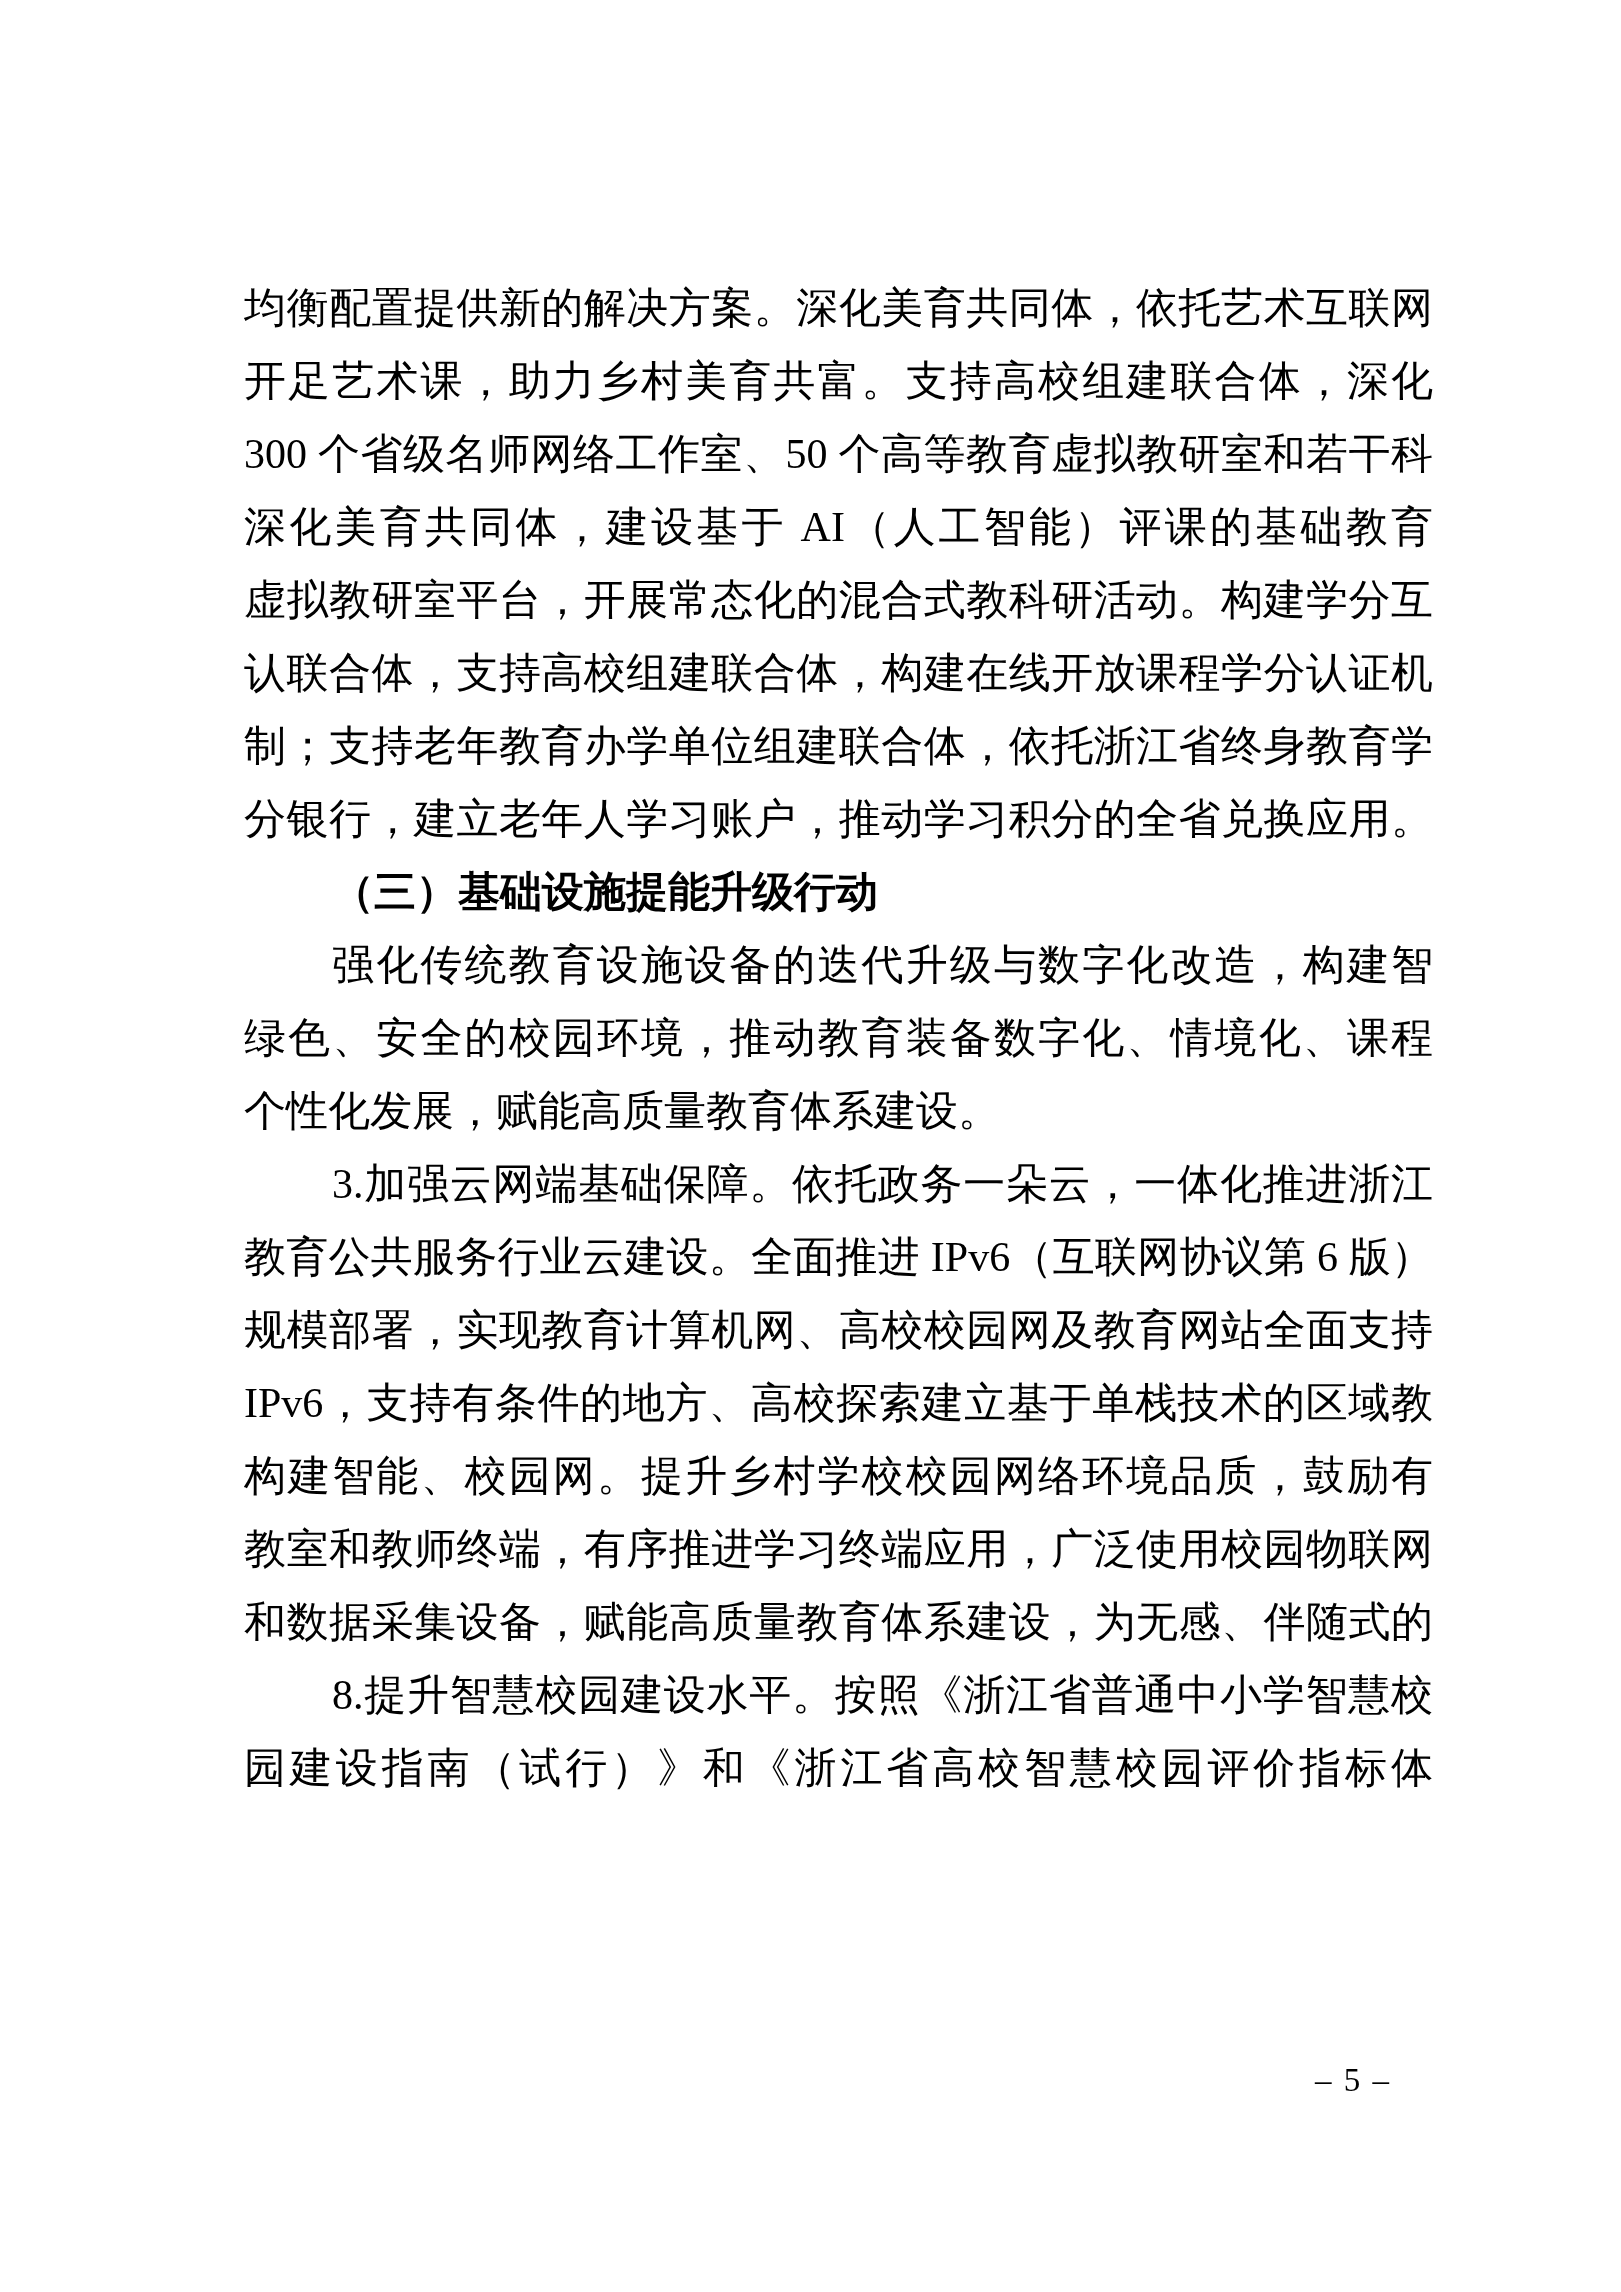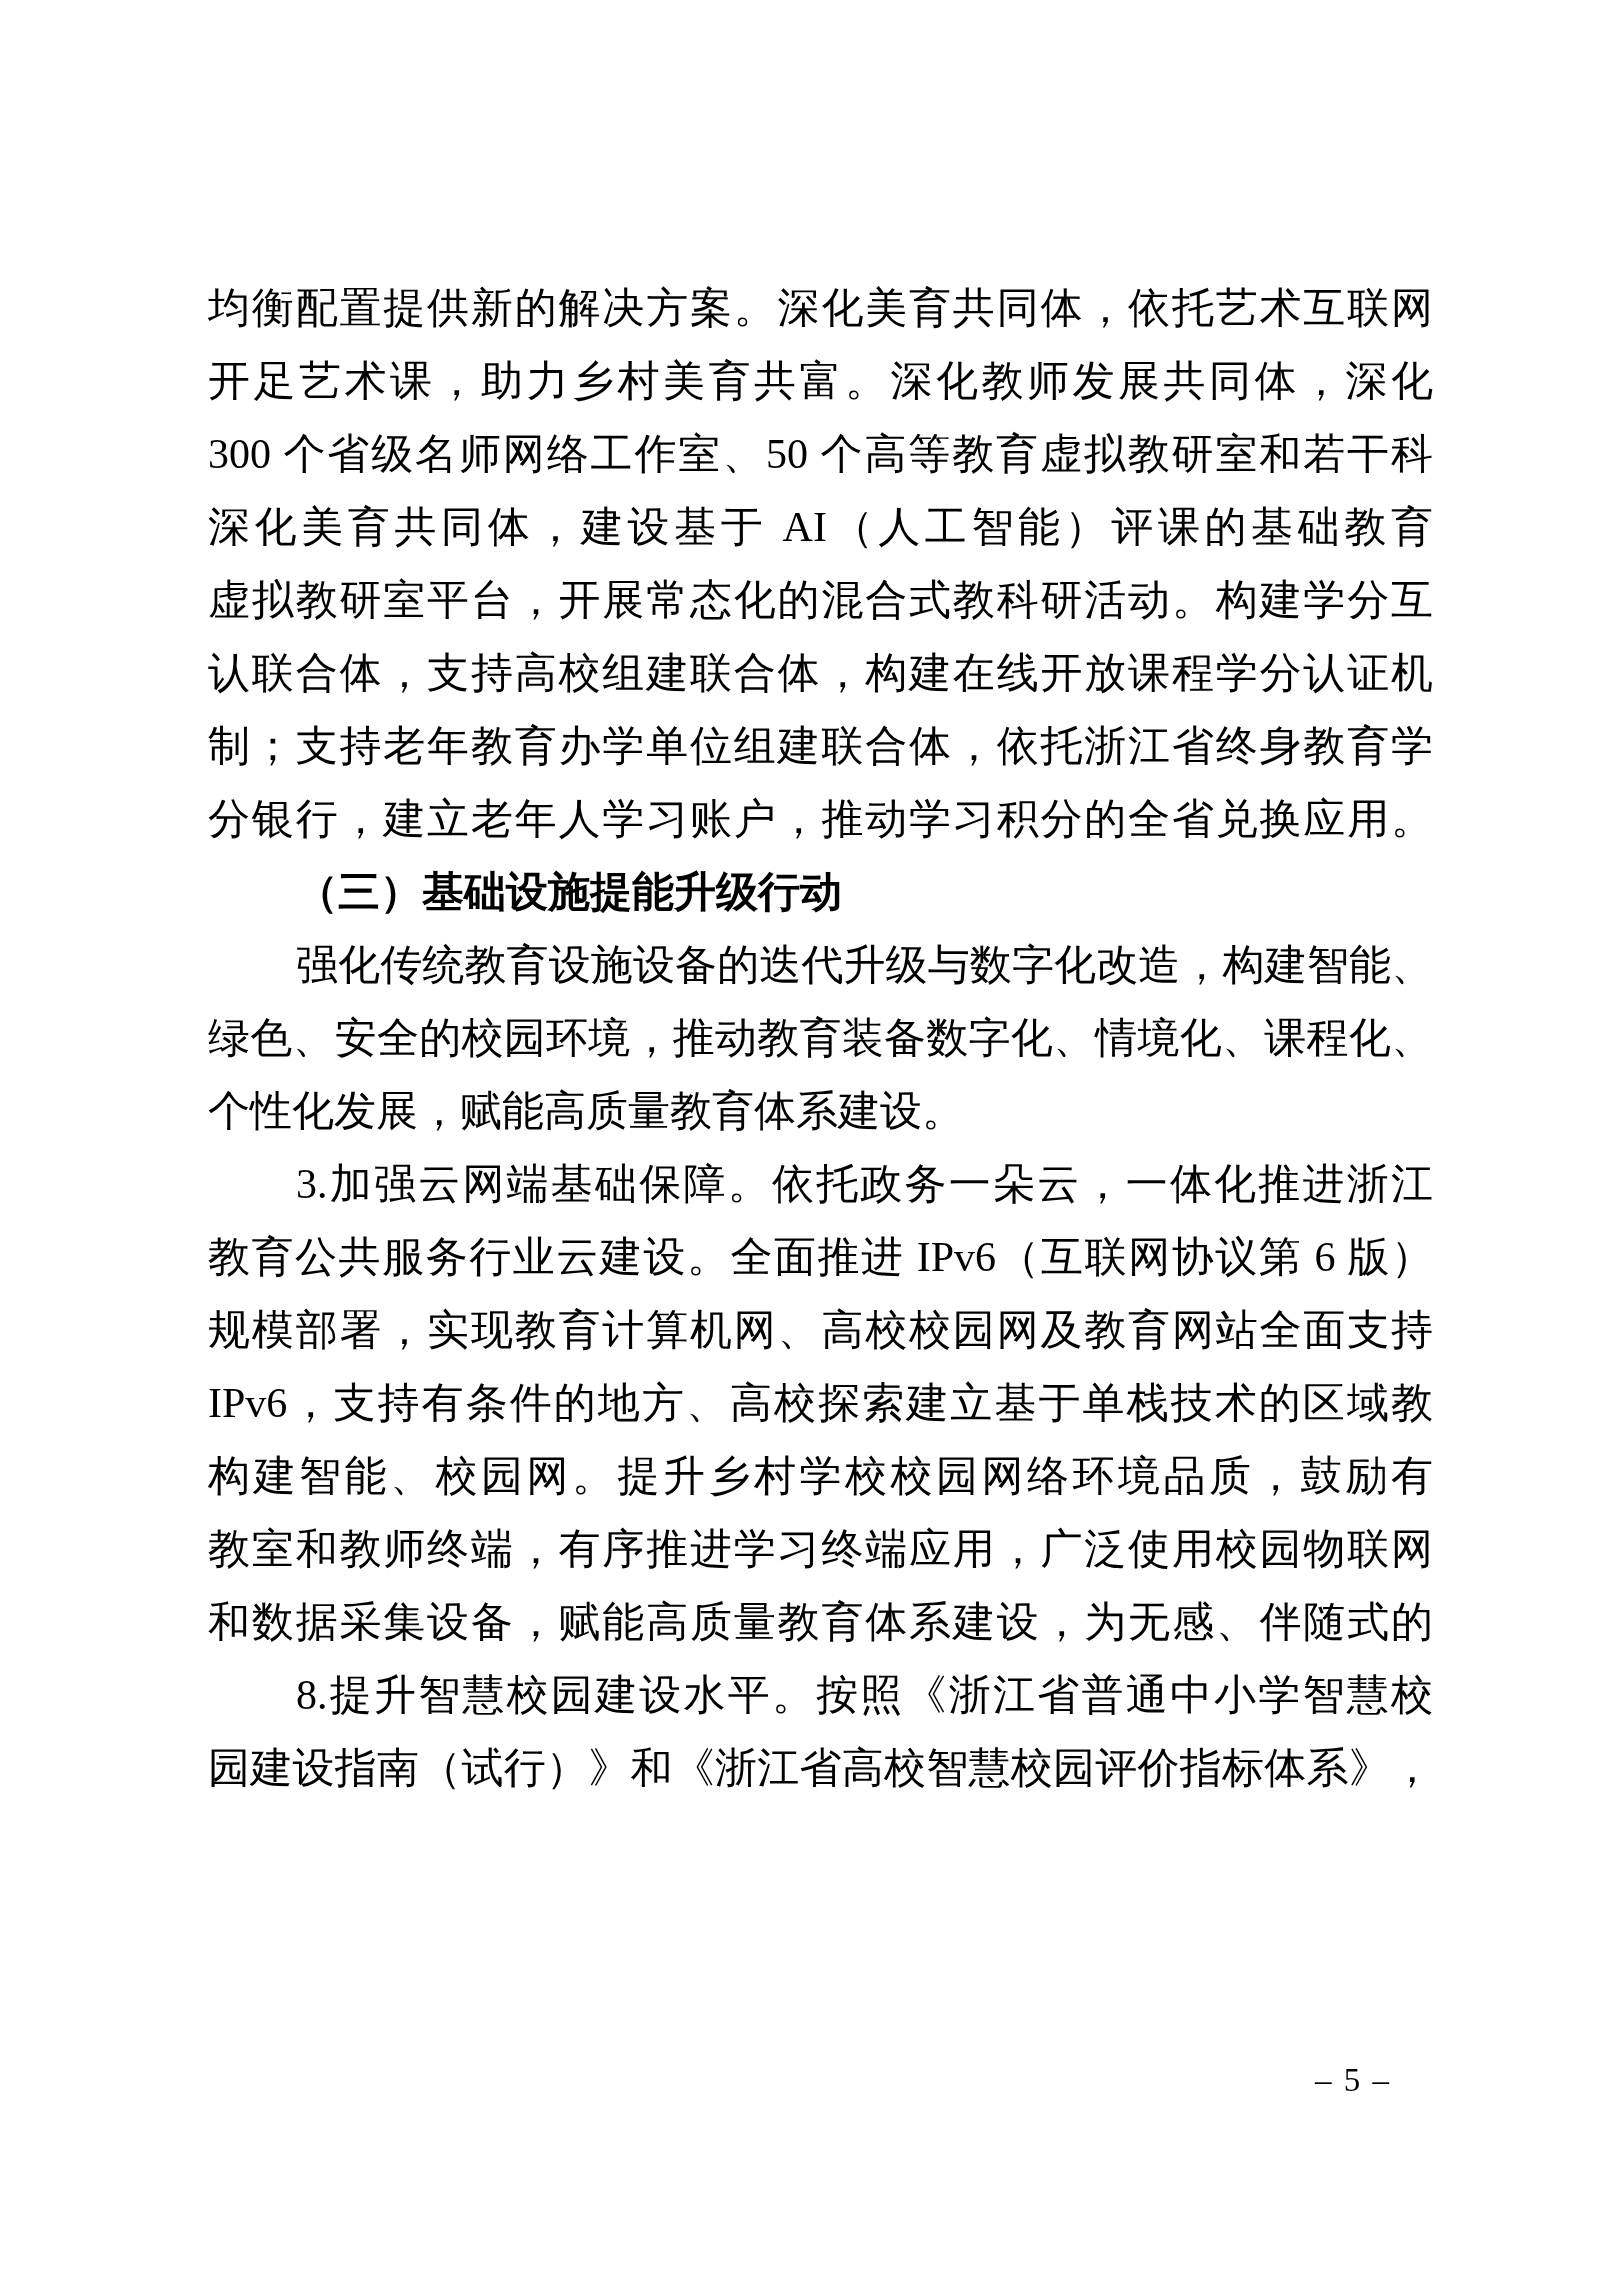--- a/index.html
+++ b/index.html
@@ -19,20 +19,21 @@
     top: 272px;
     width: 1225px;
     font-size: 42px;
     line-height: 73px;
     color: #000000;
   }
   .ln {
     height: 73px;
     overflow: hidden;
     text-align: left;
+    margin-left: 36px;
   }
   
   .jl {
     text-align: justify;
     text-align-last: justify;
   }
   .indent { text-indent: 88px; }
   .heading {
     font-weight: 700;
     text-align: center;
@@ -47,21 +48,21 @@
     color: #000000;
     font-family: "Liberation Serif", serif;
   }
 </style>
 </head>
 <body>
 
 <div class="page">
   <div class="doc-body">
     <div class="ln jl">均衡配置提供新的解决方案。深化美育共同体，依托艺术互联网</div>
-    <div class="ln jl">开足艺术课，助力乡村美育共富。深化教师发展共同体，深化</div>
+    <div class="ln jl">开足艺术课，助力乡村美育共富。支持高校组建联合体，深化</div>
     <div class="ln jl">300 个省级名师网络工作室、50 个高等教育虚拟教研室和若干科</div>
     <div class="ln jl">深化美育共同体，建设基于 AI（人工智能）评课的基础教育</div>
     <div class="ln jl">虚拟教研室平台，开展常态化的混合式教科研活动。构建学分互</div>
     <div class="ln jl">认联合体，支持高校组建联合体，构建在线开放课程学分认证机</div>
     <div class="ln jl">制；支持老年教育办学单位组建联合体，依托浙江省终身教育学</div>
     <div class="ln jl">分银行，建立老年人学习账户，推动学习积分的全省兑换应用。</div>
     <div class="ln heading indent">（三）基础设施提能升级行动</div>
     <div class="ln jl indent">强化传统教育设施设备的迭代升级与数字化改造，构建智能、</div>
     <div class="ln jl">绿色、安全的校园环境，推动教育装备数字化、情境化、课程化、</div>
     <div class="ln">个性化发展，赋能高质量教育体系建设。</div>

